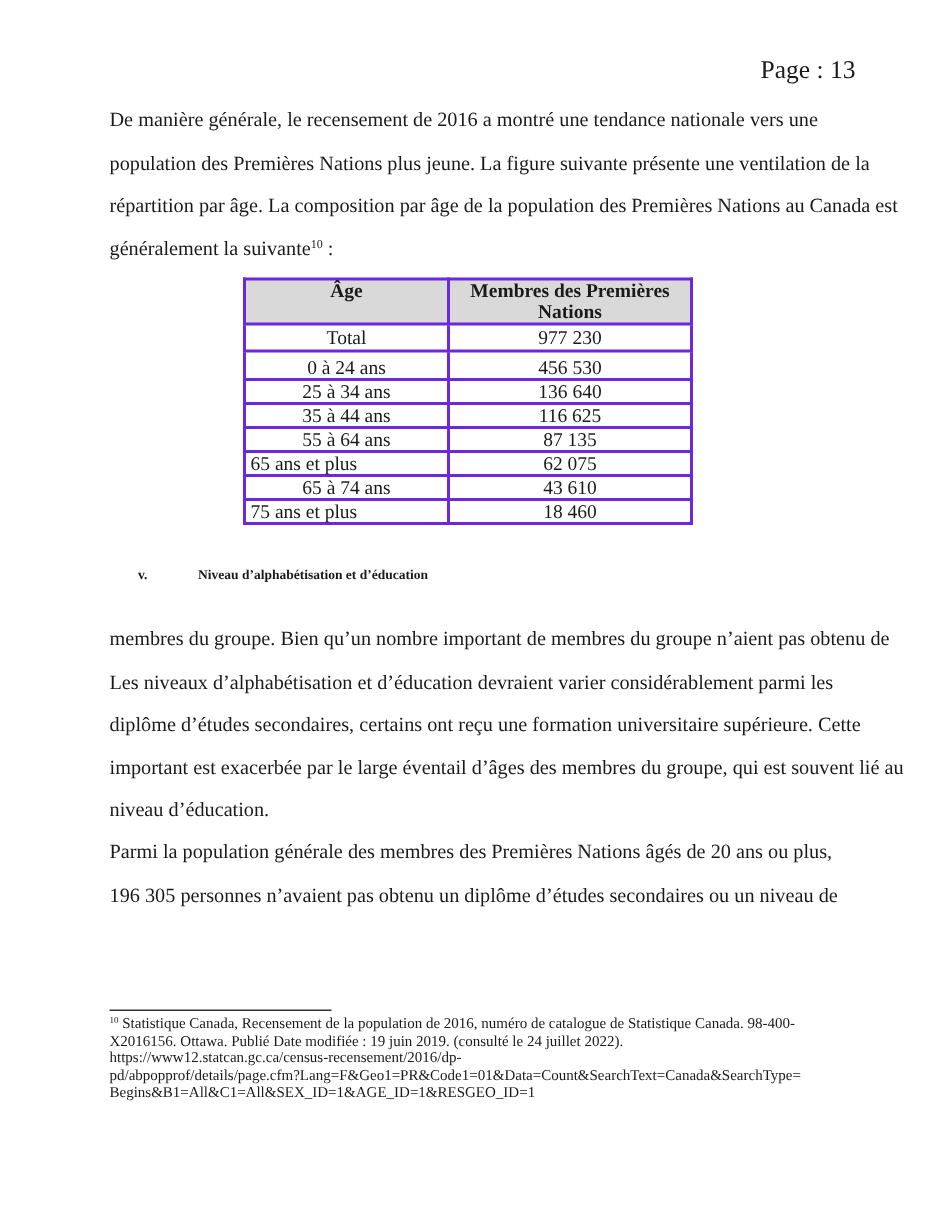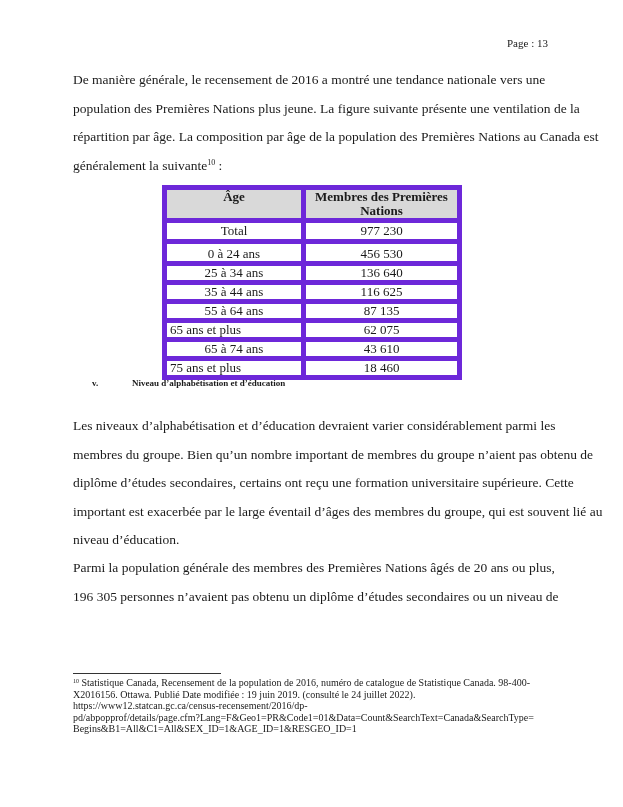--- a/index.html
+++ b/index.html
@@ -1,28 +1,28 @@
 <!DOCTYPE html>
 <html><head>
 <meta charset="utf-8">
 <style>
   html, body { margin: 0; padding: 0; background: #ffffff; }
   body {
     width: 623px; height: 807px; position: relative; overflow: hidden;
     font-family: "Liberation Serif", serif; color: #1a1a1a;
   }
-  .page-num { position: absolute; top: 37px; left: 507px; font-size: 11px; text-align: center; }
+  .page-num { position: absolute; top: 37px; left: 507px; font-size: 17px; text-align: center; }
   .para { position: absolute; left: 73px; width: 500px; font-size: 13.5px; line-height: 28.5px; margin: 0; }
   .line { display: block; white-space: nowrap; }
   sup { font-size: 8px; vertical-align: 5px; line-height: 0; }
   table.age {
     position: absolute; left: 162px; top: 185px; width: 300px;
     border-collapse: collapse; font-size: 13px; line-height: 14px;
   }
-  table.age th, table.age td { border: 5px solid #6d28d9; padding: 0 2px; }
+  table.age th, table.age td { border: 2px solid #6d28d9; padding: 0 2px; }
   table.age th { background: #d9d9d9; font-weight: bold; text-align: center; vertical-align: top; }
   table.age th.c1 { width: 130px; }
   table.age td { text-align: center; height: 14px; }
   table.age td.l-left { text-align: left; padding-left: 3px; }
   table.age tr.total td { height: 16px; }
   table.age tr.r0 td { padding-top: 3px; }
   .heading {
     position: absolute; top: 378px; left: 92px;
     font-family: Liberation Serif, serif; font-weight: bold; font-size: 9px;
   }
@@ -87,22 +87,22 @@
         <td>18 460</td>
       </tr>
   </tbody>
 </table>
 
 <div class="heading">
   <span class="num">v.</span><span>Niveau d’alphabétisation et d’éducation</span>
 </div>
 
 <p class="para" style="top:412px;">
+  <span class="line">membres du groupe. Bien qu’un nombre important de membres du groupe n’aient pas obtenu de</span>
   <span class="line">Les niveaux d’alphabétisation et d’éducation devraient varier considérablement parmi les</span>
-  <span class="line">membres du groupe. Bien qu’un nombre important de membres du groupe n’aient pas obtenu de</span>
   <span class="line">diplôme d’études secondaires, certains ont reçu une formation universitaire supérieure. Cette</span>
   <span class="line">important est exacerbée par le large éventail d’âges des membres du groupe, qui est souvent lié au</span>
   <span class="line">niveau d’éducation.</span>
 </p>
 
 <p class="para" style="top:554px;">
   <span class="line">Parmi la population générale des membres des Premières Nations âgés de 20 ans ou plus,</span>
   <span class="line">196 305 personnes n’avaient pas obtenu un diplôme d’études secondaires ou un niveau de</span>
 </p>
 

